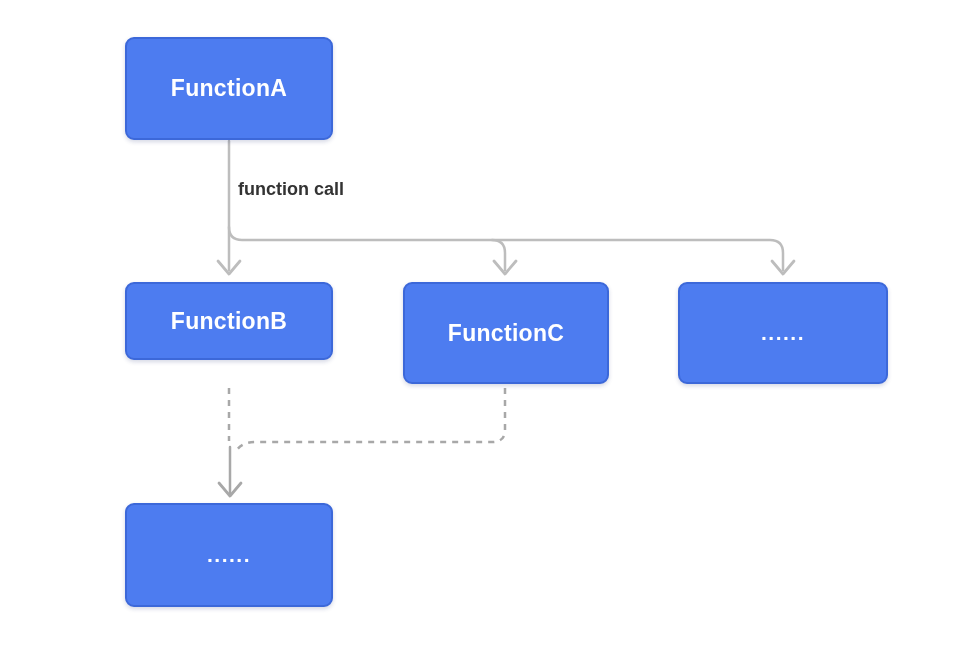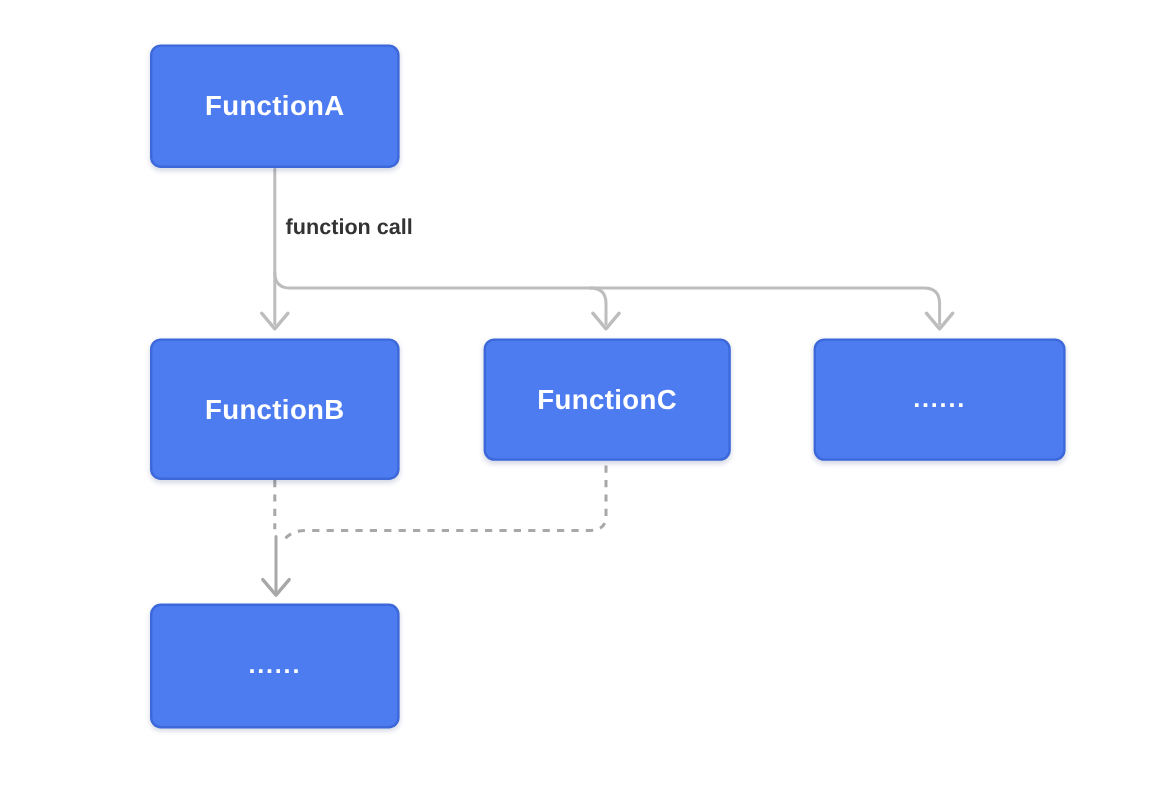--- a/index.html
+++ b/index.html
@@ -80,21 +80,21 @@
     font-weight: 700;
     font-size: 23px;
     letter-spacing: 0.3px;
   }
   .node-label.ellipsis {
     font-size: 21px;
     letter-spacing: 1.5px;
   }
 
   .node-a { left: 125px; top: 37px;  width: 208px; height: 103px; }
-  .node-b { left: 125px; top: 282px; width: 208px; height: 118px; }
+  .node-b { left: 125px; top: 282px; width: 208px; height: 78px; }
   .node-c { left: 403px; top: 282px; width: 206px; height: 102px; }
   .node-d { left: 678px; top: 282px; width: 210px; height: 102px; }
   .node-e { left: 125px; top: 503px; width: 208px; height: 104px; }
 
   .edge-label {
     position: absolute;
     left: 238px;
     top: 179px;
     color: var(--edge-label-text);
     font-weight: 700;

